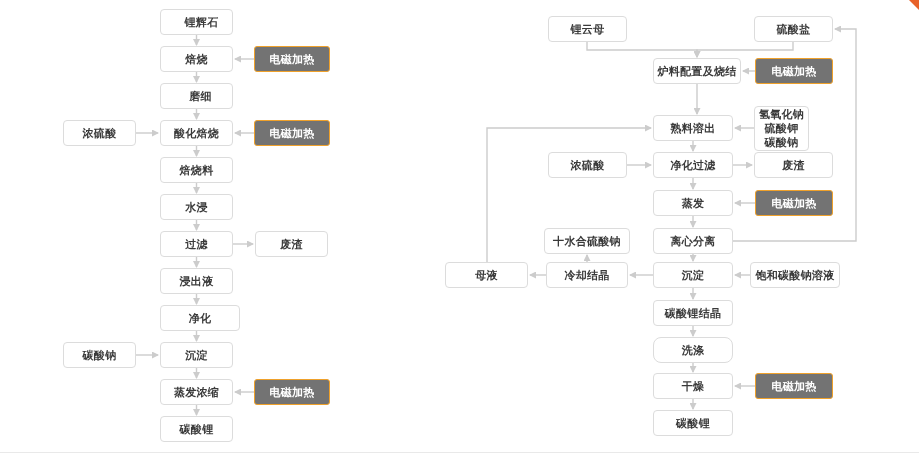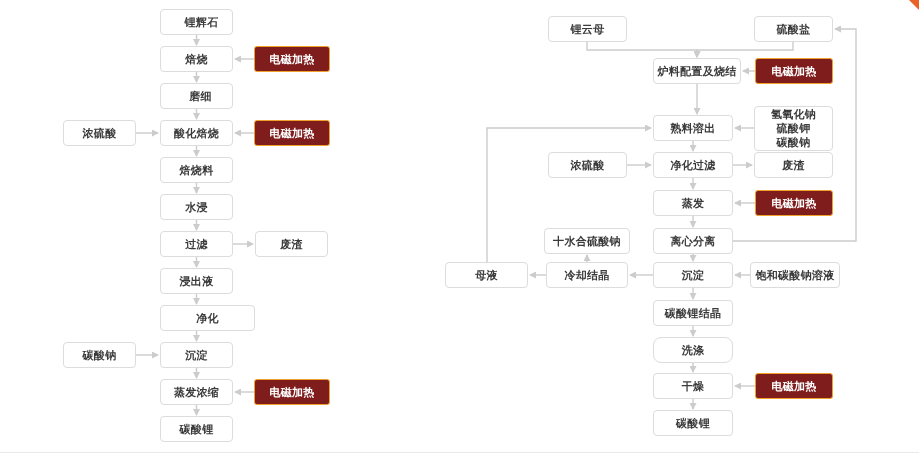--- a/index.html
+++ b/index.html
@@ -25,21 +25,21 @@
     border-radius:4px;
     color:#3a3a3a;
     font-size:11px;
     font-weight:bold;
     line-height:13px;
     letter-spacing:.3px;
     white-space:pre-line;
     z-index:2;
   }
   .node.heat{
-    background:#7f1d1d;
+    background:#737373;
     border-color:#efa12b;
     border-radius:3px;
     color:#ffffff;
     text-align:right;
   }
   .node.tall{line-height:14px;}
 
   
   .baserule{
     position:absolute;left:0;top:452px;width:919px;height:1px;
@@ -133,38 +133,38 @@
   </svg>
 
   <div class="node" style="left:160px;top:9px;width:73px;height:26px;padding-left:10px;">锂辉石</div>
   <div class="node" style="left:160px;top:46px;width:73px;height:26px;">焙烧</div>
   <div class="node" style="left:160px;top:83px;width:73px;height:26px;padding-left:8px;">磨细</div>
   <div class="node" style="left:160px;top:120px;width:73px;height:26px;">酸化焙烧</div>
   <div class="node" style="left:160px;top:157px;width:73px;height:26px;">焙烧料</div>
   <div class="node" style="left:160px;top:194px;width:73px;height:26px;">水浸</div>
   <div class="node" style="left:160px;top:231px;width:73px;height:26px;">过滤</div>
   <div class="node" style="left:160px;top:268px;width:73px;height:26px;">浸出液</div>
-  <div class="node" style="left:160px;top:305px;width:95px;height:26px;">净化</div>
+  <div class="node" style="left:160px;top:305px;width:80px;height:26px;">净化</div>
   <div class="node" style="left:160px;top:342px;width:73px;height:26px;">沉淀</div>
   <div class="node" style="left:160px;top:379px;width:73px;height:26px;">蒸发浓缩</div>
   <div class="node" style="left:160px;top:416px;width:73px;height:26px;">碳酸锂</div>
 
   <div class="node" style="left:63px;top:120px;width:73px;height:26px;">浓硫酸</div>
   <div class="node" style="left:63px;top:342px;width:73px;height:26px;">碳酸钠</div>
   <div class="node" style="left:255px;top:231px;width:73px;height:26px;">废渣</div>
 
   <div class="node heat" style="left:254px;top:46px;width:76px;height:26px;">电磁加热</div>
   <div class="node heat" style="left:254px;top:120px;width:76px;height:26px;">电磁加热</div>
   <div class="node heat" style="left:254px;top:379px;width:76px;height:26px;">电磁加热</div>
 
   <div class="node" style="left:548px;top:16px;width:79px;height:26px;">锂云母</div>
   <div class="node" style="left:754px;top:16px;width:79px;height:26px;">硫酸盐</div>
   <div class="node" style="left:653px;top:58px;width:88px;height:26px;">炉料配置及烧结</div>
   <div class="node" style="left:653px;top:115px;width:80px;height:26px;">熟料溶出</div>
-  <div class="node tall" style="left:754px;top:106px;width:79px;height:45px;">氢氧化钠
+  <div class="node tall" style="left:754px;top:106px;width:55px;height:45px;">氢氧化钠
 硫酸钾
 碳酸钠</div>
   <div class="node" style="left:548px;top:152px;width:79px;height:26px;">浓硫酸</div>
   <div class="node" style="left:653px;top:152px;width:80px;height:26px;">净化过滤</div>
   <div class="node" style="left:754px;top:152px;width:79px;height:26px;">废渣</div>
   <div class="node" style="left:653px;top:190px;width:80px;height:26px;">蒸发</div>
   <div class="node" style="left:653px;top:228px;width:80px;height:26px;">离心分离</div>
   <div class="node" style="left:544px;top:228px;width:86px;height:26px;">十水合硫酸钠</div>
   <div class="node" style="left:445px;top:262px;width:83px;height:26px;">母液</div>
   <div class="node" style="left:546px;top:262px;width:82px;height:26px;">冷却结晶</div>

